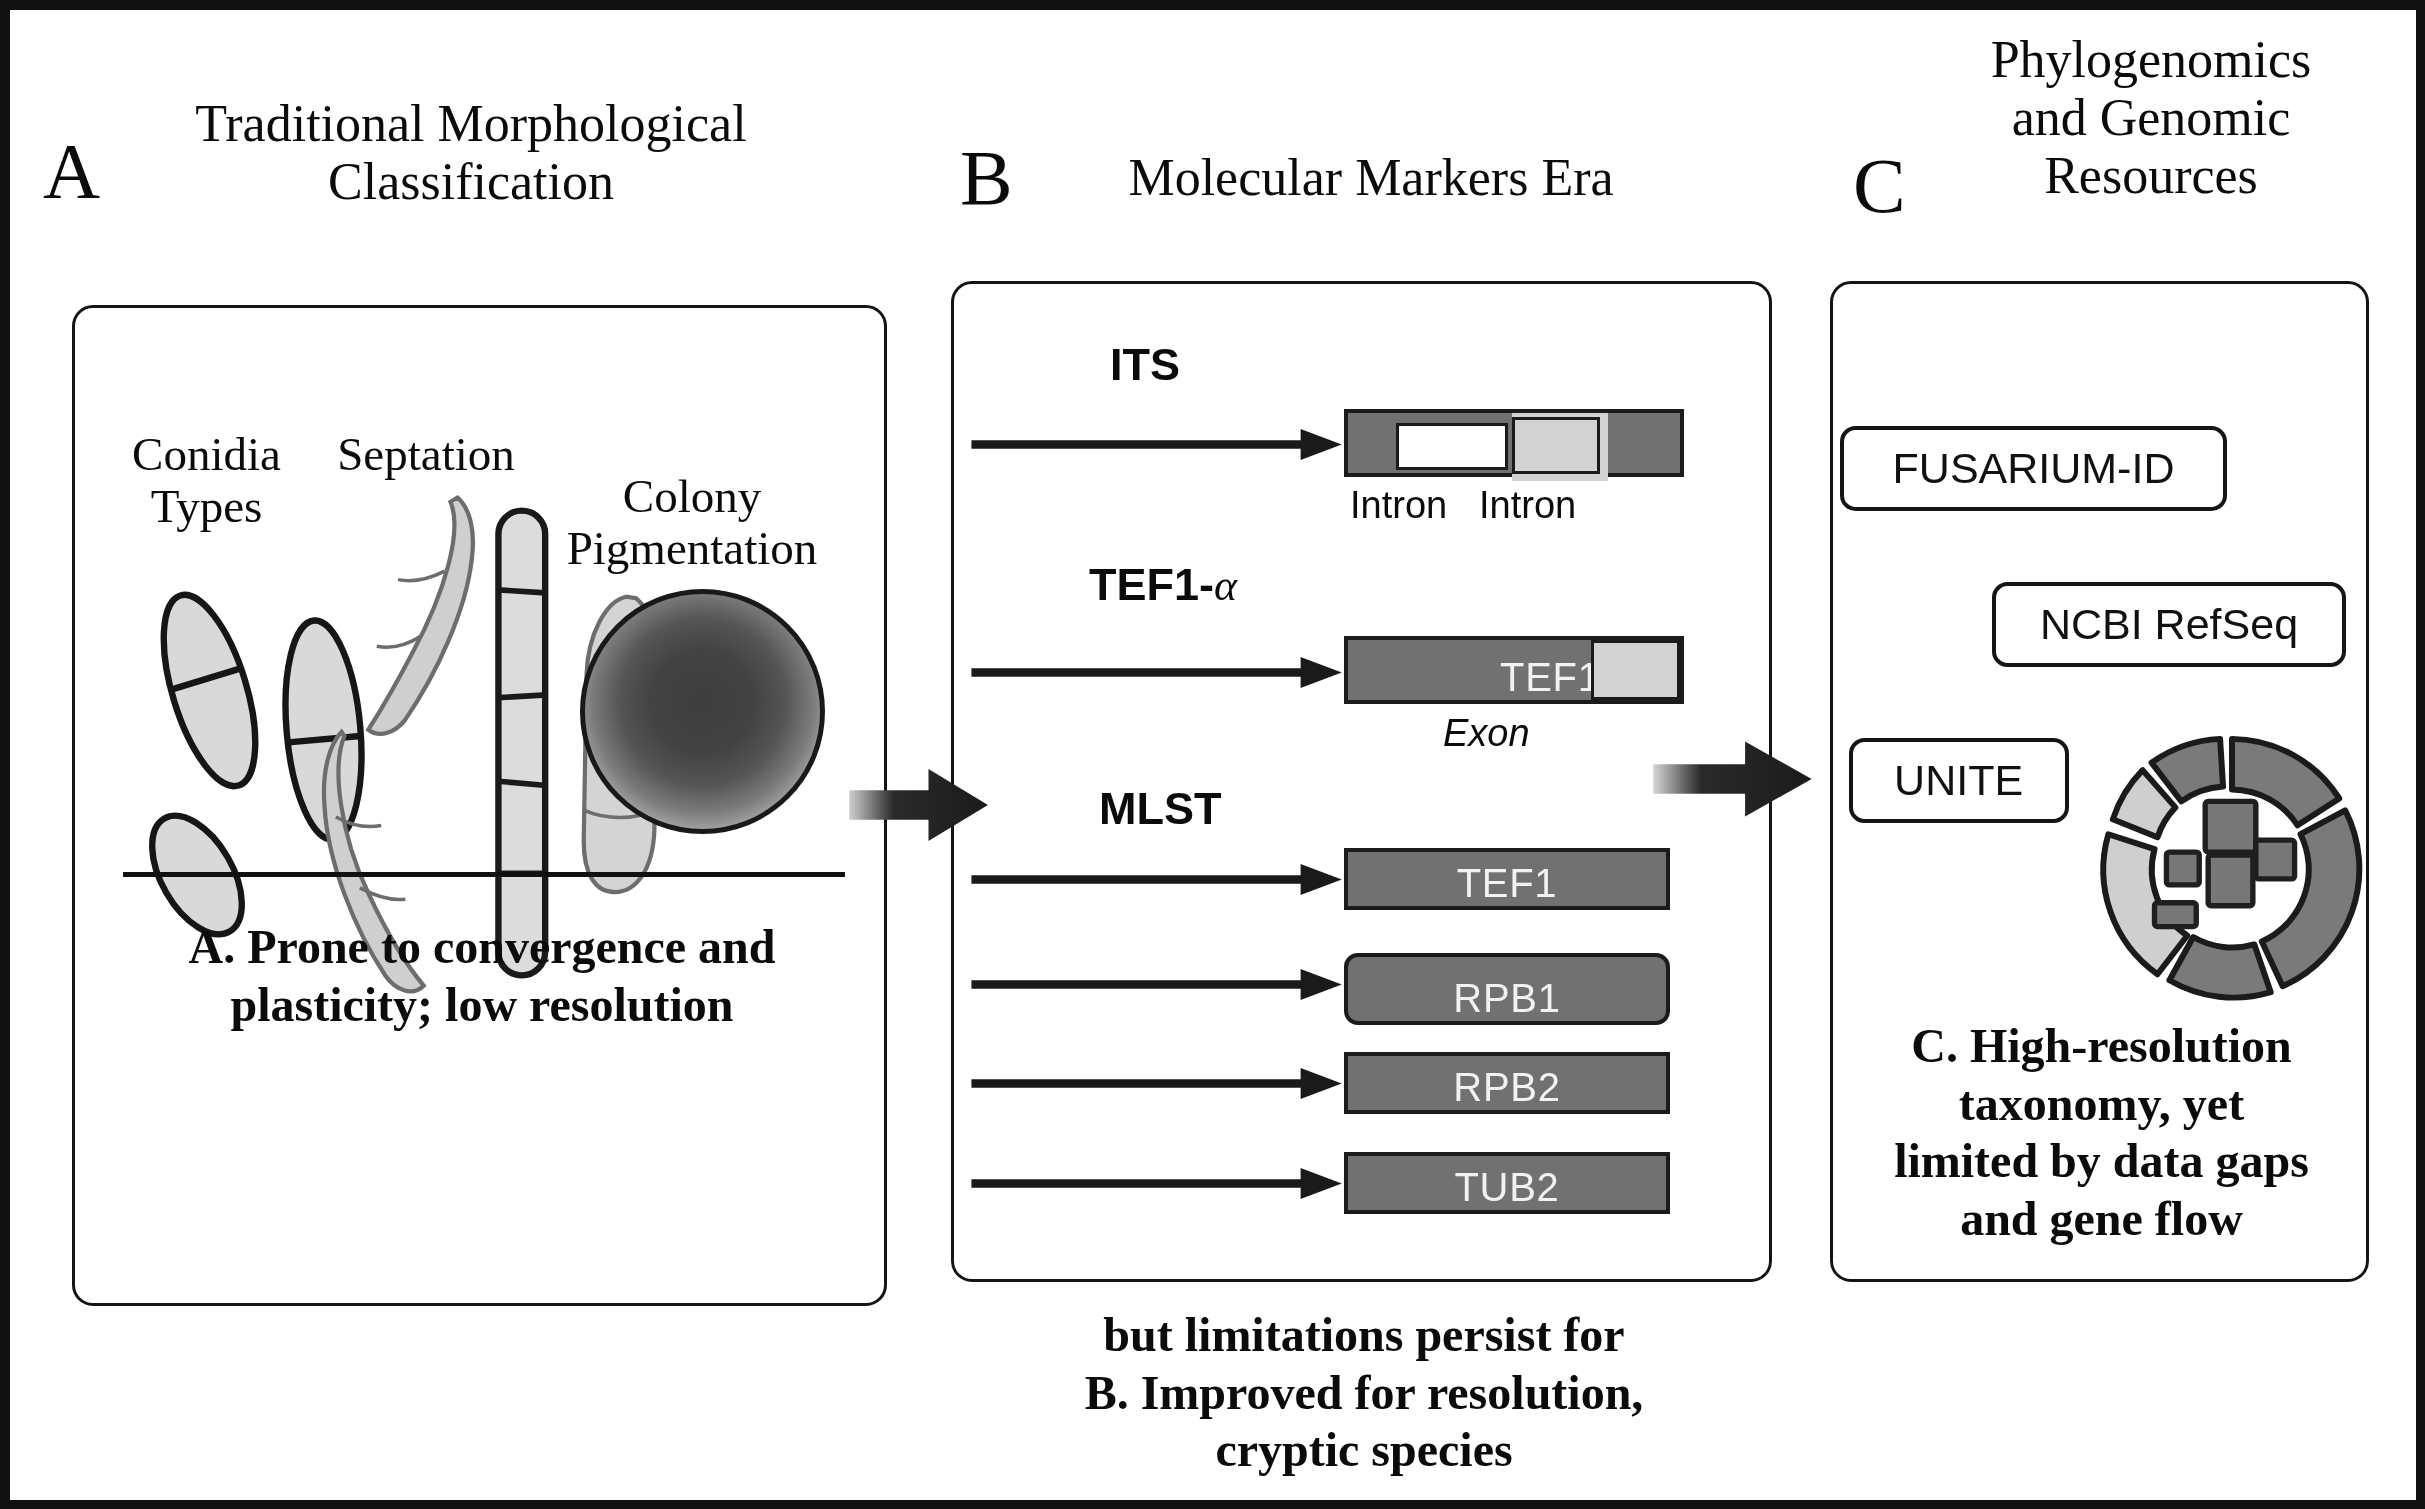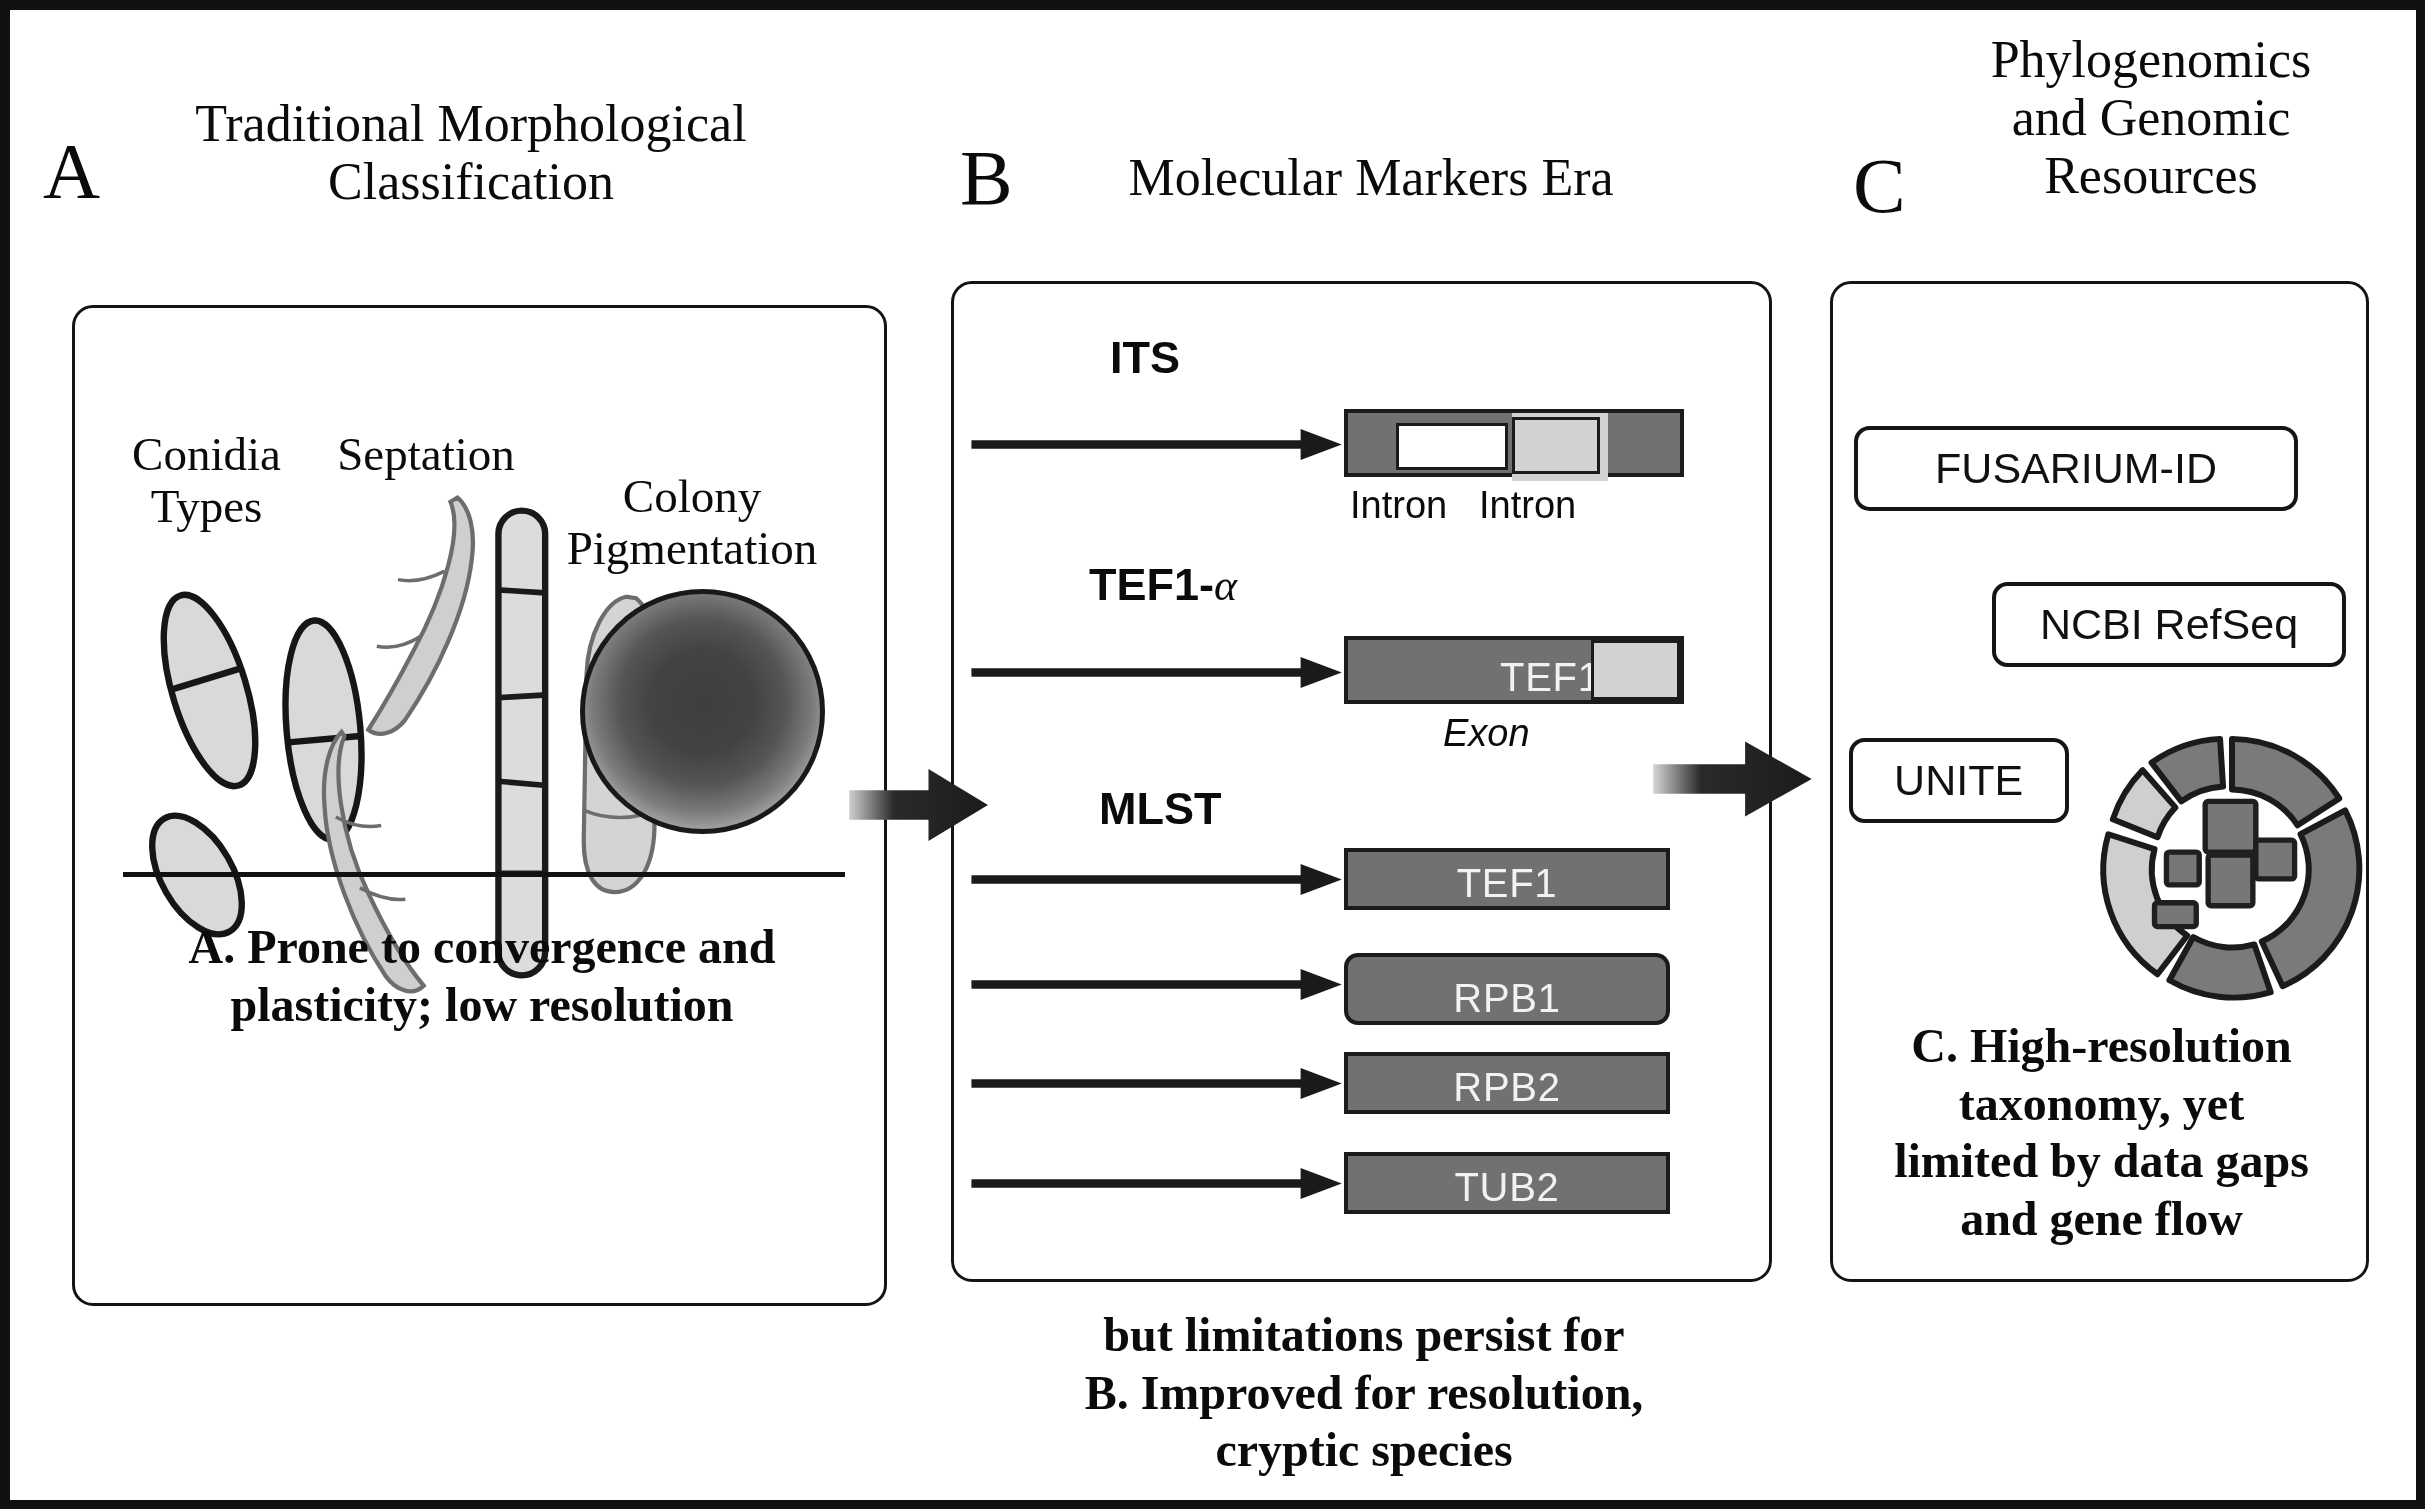--- a/index.html
+++ b/index.html
@@ -241,21 +241,21 @@
       <path d="M0 44 L112 44 L112 14 L196 65 L112 116 L112 86 L0 86 Z" fill="url(#agA)"></path>
     </svg>
   </div>
 
   <div class="panel-letter" style="left:950px;top:128px;">B</div>
 
   <div class="panel-header" style="left:1042px;top:139px;width:638px;">Molecular Markers Era</div>
 
   <div class="panel-box" style="left:941px;top:271px;width:821px;height:1001px;">
 
-    <div class="marker-title" style="left:156px;top:51px;">ITS</div>
+    <div class="marker-title" style="left:156px;top:58px;">ITS</div>
 
     <div class="thin-arrow" style="left:15.6px;top:139px;">
       <svg width="376" height="43" viewBox="0 0 530 60">
         <line x1="2" y1="30" x2="472" y2="30" stroke="#1a1a1a" stroke-width="12"></line>
         <path d="M466 8 L524 30 L466 52 Z" fill="#1a1a1a"></path>
       </svg>
     </div>
 
     <div class="gene-bar" style="left:390px;top:125px;width:340px;height:68px;">
       <div class="seg white" style="left:48px;top:10px;width:112px;height:47px;"></div>
@@ -349,21 +349,21 @@
   <div class="panel-letter" style="left:1843px;top:136px;">C</div>
 
   <div class="panel-header" style="left:1914px;top:21px;width:454px;">
     <div>Phylogenomics</div>
     <div>and Genomic</div>
     <div>Resources</div>
   </div>
 
   <div class="panel-box" style="left:1820px;top:271px;width:539px;height:1001px;">
 
-    <div class="db-chip" style="left:21px;top:142px;width:444px;height:85px;">
+    <div class="db-chip" style="left:7px;top:142px;width:387px;height:85px;">
       <span class="chip-text">FUSARIUM-ID</span>
     </div>
 
     <div class="db-chip" style="left:159px;top:298px;width:354px;height:85px;">
       <span class="chip-text">NCBI RefSeq</span>
     </div>
 
     <div class="db-chip" style="left:15.6px;top:454px;width:220px;height:85px;">
       <span class="chip-text">UNITE</span>
     </div>

